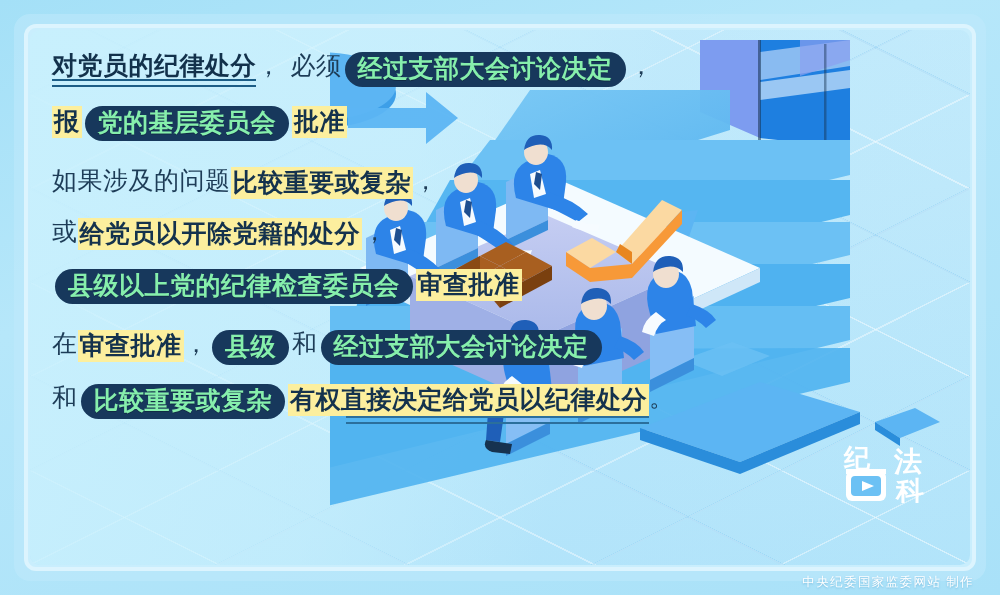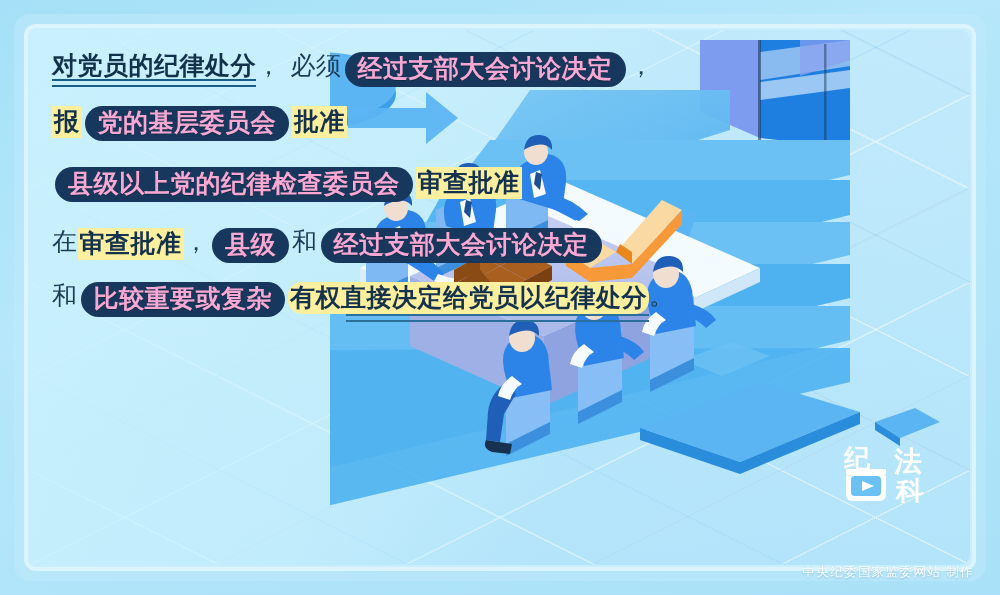--- a/index.html
+++ b/index.html
@@ -43,40 +43,40 @@
   
   .copy{position:absolute;left:22px;top:14px;width:640px;}
   .para{margin:0 0 26px 0;}
   .line{display:block;white-space:nowrap;line-height:1.0;margin-bottom:19px;
     font-size:25px;color:#18354f;letter-spacing:.5px;}
   .line:last-child{margin-bottom:0;}
 
   .plain{font-family:"Liberation Serif","DejaVu Serif",serif;font-weight:400;color:#1d3c57;}
   .bold{font-weight:700;color:#12314b;margin-top:9px;}
 
-  .pill{display:inline-block;background:#17385c;color:#f9a8d4;font-weight:700;
+  .pill{display:inline-block;background:#17385c;color:#86efac;font-weight:700;
     border-radius:19px;padding:4px 13px 6px 13px;margin:0 3px;
     line-height:1;vertical-align:-3px;
     text-shadow:0 1px 0 rgba(0,0,0,.25);}
   .hl{display:inline-block;background:#fcef9e;color:#14324d;font-weight:700;
     padding:3px 2px 4px 2px;line-height:1;vertical-align:-2px;}
   .uline{position:relative;display:inline-block;}
   .uline::after{content:"";position:absolute;left:0;right:0;bottom:-9px;height:4px;
     border-top:2px solid #1c5d86;border-bottom:2px solid #1c5d86;}
-  .uline2{position:relative;display:inline-block;border-radius:14px;}
+  .uline2{position:relative;display:inline-block;}
   .uline2::after{content:"";position:absolute;left:16%;right:0;bottom:-8px;height:4px;
     border-top:2px solid #2b6f9c;border-bottom:2px solid #2b6f9c;}
   .sp{display:inline-block;width:9px;}
 
   
   .logo{position:absolute;right:24px;bottom:62px;width:104px;height:62px;}
   .logo svg{display:block;}
 
   
-  .footer{position:absolute;right:26px;bottom:14px;
+  .footer{position:absolute;right:26px;bottom:4px;
     font-family:"Liberation Sans","DejaVu Sans",sans-serif;
     font-size:12.5px;color:#ffffff;letter-spacing:1.4px;
     text-shadow:0 1px 2px rgba(60,140,190,.45);}
 </style>
 </head>
 <body>
 
 <div id="stage">
 
   <div class="frame-outer"></div>
@@ -252,20 +252,26 @@
         <span class="line">
           <span class="bold uline">对党员的纪律处分</span><span class="plain">，</span><span class="sp"></span><span class="plain">必须</span><span class="pill">经过支部大会讨论决定</span><span class="plain">，</span>
         </span>
         <span class="line">
           <span class="hl">报</span><span class="pill">党的基层委员会</span><span class="hl">批准</span>
         </span>
       </div>
 
       <div class="para">
         <span class="line">
+          <span class="plain">如果涉及的问题</span><span class="hl">比较重要或复杂</span><span class="plain">，</span>
+        </span>
+        <span class="line">
+          <span class="plain">或</span><span class="hl">给党员以开除党籍的处分</span><span class="plain">，</span>
+        </span>
+        <span class="line">
           <span class="pill">县级以上党的纪律检查委员会</span><span class="hl">审查批准</span>
         </span>
       </div>
 
       <div class="para">
         <span class="line">
           <span class="plain">在</span><span class="hl">审查批准</span><span class="plain">，</span><span class="pill">县级</span><span class="plain">和</span><span class="pill">经过支部大会讨论决定</span>
         </span>
         <span class="line">
           <span class="plain">和</span><span class="pill">比较重要或复杂</span><span class="hl uline2">有权直接决定给党员以纪律处分</span><span class="plain">。</span>

